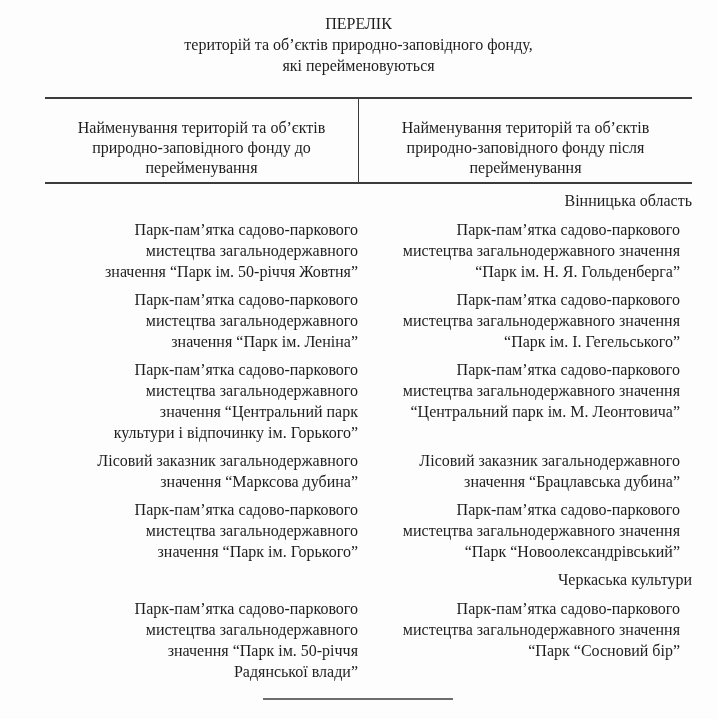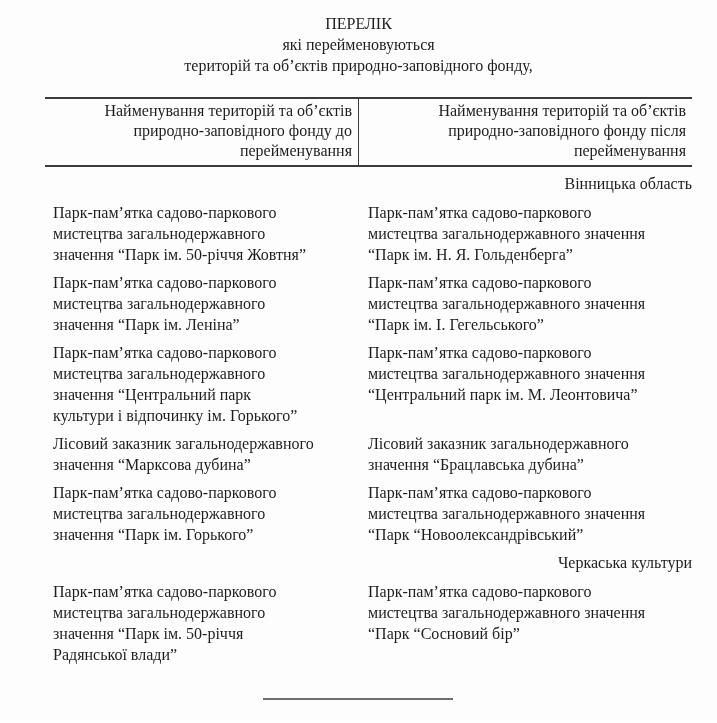--- a/index.html
+++ b/index.html
@@ -32,40 +32,41 @@
     width: 647px;
   }
 
   .thead {
     display: flex;
     border-top: 2px solid #3c3c3c;
     border-bottom: 2px solid #3c3c3c;
   }
 
   .th {
-    padding: 2px 6px 4px 6px;
-    text-align: right;
+    padding: 19px 6px 4px 6px;
+    text-align: center;
     line-height: 20px;
     white-space: pre-line;
   }
   .th-left {
     width: 301px;
     border-right: 1.5px solid #3c3c3c;
   }
   .th-right { flex: 1; }
 
   .region {
     text-align: right;
     line-height: 21px;
     margin: 6px 0 8px 0;
   }
 
   .row {
     display: flex;
     margin-bottom: 7px;
+    text-align: right;
   }
   .cell {
     white-space: pre-line;
     line-height: 21px;
   }
   .cell-left {
     margin-left: 8px;
     width: 305px;
   }
   .cell-right {
@@ -82,22 +83,22 @@
     background: #6e6e6e;
   }
 </style>
 </head>
 <body>
 
 <div class="page">
 
   <header class="doc-title">
     <div>ПЕРЕЛІК</div>
+    <div>територій та об’єктів природно-заповідного фонду,</div>
     <div>які перейменовуються</div>
-    <div>територій та об’єктів природно-заповідного фонду,</div>
   </header>
 
   <div class="tbl">
 
     <div class="thead">
       <div class="th th-left">Найменування територій та об’єктів
 природно-заповідного фонду до
 перейменування</div>
       <div class="th th-right">Найменування територій та об’єктів
 природно-заповідного фонду після

